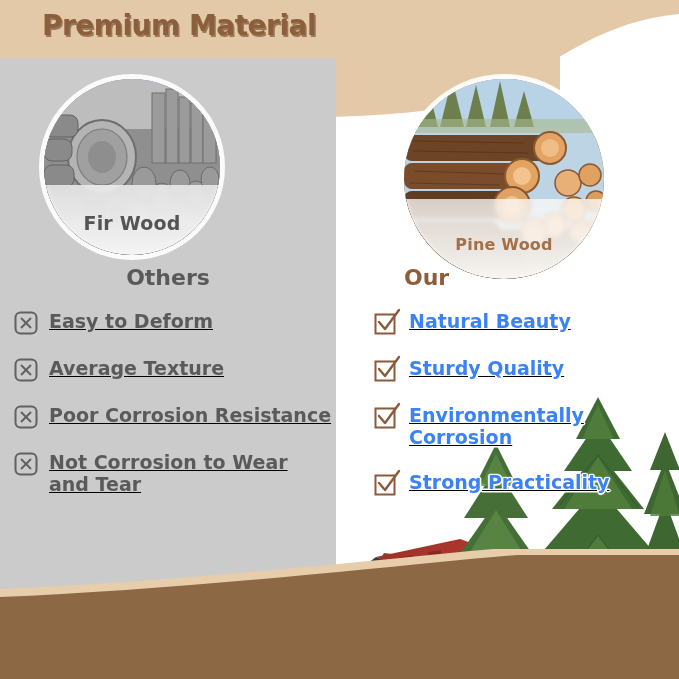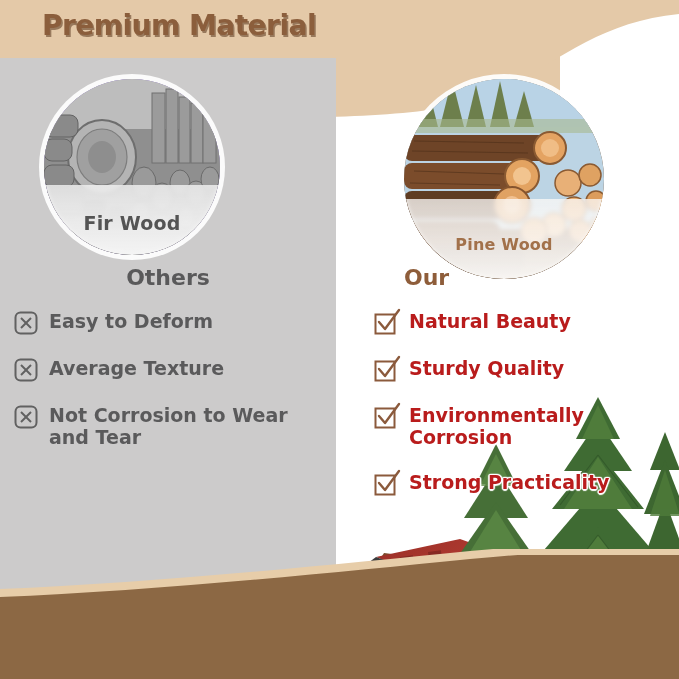--- a/index.html
+++ b/index.html
@@ -119,21 +119,21 @@
   .heading {
     position: absolute;
     font-size: 22px;
     font-weight: bold;
     white-space: nowrap;
   }
   .heading-others { left: 0; top: 265px; width: 336px; text-align: center; color: #59595a; }
   .heading-our    { left: 404px; top: 265px; width: 200px; text-align: left; color: #8e5d3a; }
 
   
-  .list { position: absolute; }
+  .list { position: absolute; text-decoration: underline; }
   .list-left  { left: 14px;  top: 310px; width: 322px; }
   .list-right { left: 374px; top: 310px; width: 300px; }
 
   .item {
     display: flex;
     align-items: flex-start;
     margin-bottom: 22px;
   }
   .item-icon {
     flex: 0 0 auto;
@@ -142,21 +142,21 @@
     margin-top: 1px;
   }
   .item-icon svg { display: block; width: 24px; height: 24px; overflow: visible; }
   .item-text {
     font-size: 19px;
     font-weight: bold;
     line-height: 1.18;
   }
   .list-left  .item-text { color: #5a5a5b; }
   .list-right .item-text {
-    color: #b91c1c;
+    color: #3b82f6;
     position: relative;
     z-index: 6;
     text-shadow:
       -1.5px 0 1px #fff, 1.5px 0 1px #fff, 0 -1.5px 1px #fff, 0 1.5px 1px #fff,
       -1px -1px 1px #fff, 1px 1px 1px #fff, -1px 1px 1px #fff, 1px -1px 1px #fff;
   }
   .list-right .item-icon { position: relative; z-index: 6; }
 
   
   .scenery { position:absolute; inset:0; pointer-events:none; }
@@ -435,20 +435,30 @@
       <span class="item-text">Average Texture</span>
     </div>
     <div class="item">
       <span class="item-icon">
         <svg viewBox="0 0 24 24">
             <rect x="1.5" y="1.5" width="21" height="21" rx="5" fill="none" stroke="#616161" stroke-width="2"></rect>
             <line x1="7" y1="7" x2="17" y2="17" stroke="#616161" stroke-width="2"></line>
             <line x1="17" y1="7" x2="7" y2="17" stroke="#616161" stroke-width="2"></line>
           </svg>
       </span>
+      <span class="item-text">Poor Corrosion Resistance</span>
+    </div>
+    <div class="item">
+      <span class="item-icon">
+        <svg viewBox="0 0 24 24">
+            <rect x="1.5" y="1.5" width="21" height="21" rx="5" fill="none" stroke="#616161" stroke-width="2"></rect>
+            <line x1="7" y1="7" x2="17" y2="17" stroke="#616161" stroke-width="2"></line>
+            <line x1="17" y1="7" x2="7" y2="17" stroke="#616161" stroke-width="2"></line>
+          </svg>
+      </span>
       <span class="item-text" style="max-width:250px">Not Corrosion to Wear and Tear</span>
     </div>
   </div>
 
   <div class="list list-right">
     <div class="item">
       <span class="item-icon">
         <svg viewBox="0 0 24 24">
             <rect x="1.5" y="3.5" width="19" height="19" fill="none" stroke="#8b5a3c" stroke-width="2"></rect>
             <polyline points="5,11 11,18 25,-1" fill="none" stroke="#8b5a3c" stroke-width="2.4" stroke-linecap="round" stroke-linejoin="round"></polyline>

